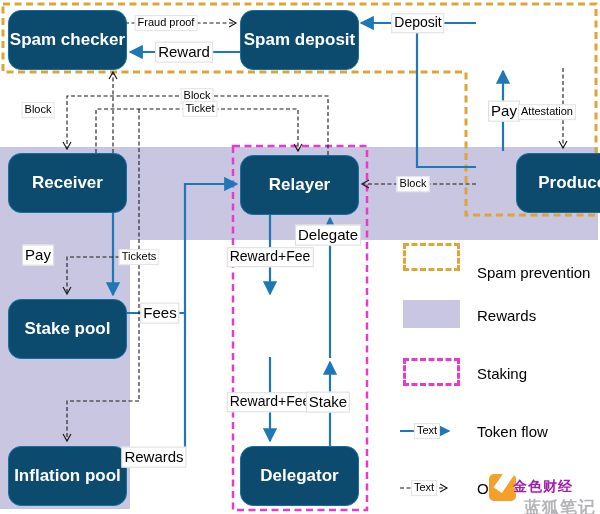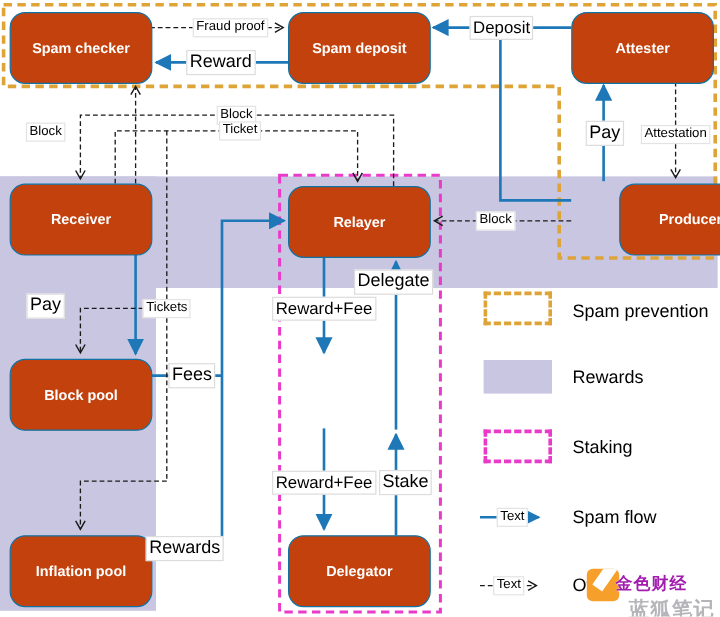--- a/index.html
+++ b/index.html
@@ -1,21 +1,21 @@
 <!DOCTYPE html>
 <html><head>
 <meta charset="utf-8">
 <style>
   html,body{margin:0;padding:0;background:#fff;}
   #stage{position:relative;width:600px;height:514px;background:#fff;overflow:hidden;
          font-family:"Liberation Sans",sans-serif;}
   .band{position:absolute;background:#c8c6e0;}
   svg.wires{position:absolute;left:0;top:0;z-index:3;}
-  .node{position:absolute;width:117px;height:58px;background:#c2410c;border:1px solid #1173a5;
-        border-radius:13px;color:#fff;font-weight:bold;font-size:12px;display:flex;
+  .node{position:absolute;width:117px;height:58px;background:#0c4a6e;border:1px solid #1173a5;
+        border-radius:13px;color:#fff;font-weight:bold;font-size:17px;display:flex;
         align-items:center;justify-content:center;z-index:4;text-align:center;}
   .elabel{position:absolute;transform:translate(-50%,-50%);background:#fff;border:1px solid #dcdcdc;
           padding:0 2px;font-size:14px;color:#000;white-space:nowrap;z-index:5;line-height:1.25;}
   .elabel.sm{font-size:11px;border-color:#e3e3e3;}
   .swatch{position:absolute;width:57px;height:28px;z-index:5;box-sizing:border-box;}
   .swatch.orange{border:3px dashed #dfa437;background:#fff;}
   .swatch.fill{background:#c8c6e0;}
   .swatch.pink{border:3px dashed #e93ac9;background:#fff;}
   .legend-label{position:absolute;transform:translateY(-50%);font-size:15px;color:#000;z-index:5;white-space:nowrap;}
   .wm{position:absolute;z-index:6;white-space:nowrap;}
@@ -74,54 +74,53 @@
       <path d="M139,257 L67,257 L67,294" marker-end="url(#ak)"></path>
       <path d="M139,401 L67,401 L67,441" marker-end="url(#ak)"></path>
       <path d="M476,184 L362,184" marker-end="url(#ak)"></path>
       <path d="M563,68 L563,148" marker-end="url(#ak)"></path>
       <path d="M400,488 L447,488" marker-end="url(#ak)"></path>
     </g>
   </svg>
 
   <div class="node" style="left:8px;top:10px;">Spam checker</div>
   <div class="node" style="left:240px;top:10px;">Spam deposit</div>
-  <div class="node" style="left:476px;top:10px;">Attester</div>
   <div class="node" style="left:8px;top:153px;">Receiver</div>
   <div class="node" style="left:240px;top:155px;">Relayer</div>
   <div class="node" style="left:476px;top:153px;margin-left:40px;">Producer</div>
-  <div class="node" style="left:8px;top:299px;">Block pool</div>
+  <div class="node" style="left:8px;top:299px;">Stake pool</div>
   <div class="node" style="left:8px;top:446px;">Inflation pool</div>
   <div class="node" style="left:240px;top:446px;">Delegator</div>
 
-  <div class="elabel sm" style="left:192px;top:23px;">Fraud proof</div>
+  <div class="elabel sm" style="left:166px;top:23px;">Fraud proof</div>
   <div class="elabel" style="left:184px;top:52px;font-size:15px;">Reward</div>
   <div class="elabel" style="left:418px;top:23px;">Deposit</div>
   <div class="elabel" style="left:504px;top:111px;font-size:15px;">Pay</div>
-  <div class="elabel sm" style="left:547px;top:112px;margin-left:16px;">Attestation</div>
+  <div class="elabel sm" style="left:547px;top:112px;">Attestation</div>
   <div class="elabel sm" style="left:38px;top:110px;">Block</div>
   <div class="elabel sm" style="left:197px;top:96px;">Block</div>
   <div class="elabel sm" style="left:200px;top:109px;">Ticket</div>
   <div class="elabel sm" style="left:139px;top:257px;">Tickets</div>
   <div class="elabel sm" style="left:413px;top:184px;">Block</div>
   <div class="elabel" style="left:38px;top:255px;font-size:15px;">Pay</div>
   <div class="elabel" style="left:160px;top:313px;font-size:15px;">Fees</div>
   <div class="elabel" style="left:154px;top:457px;font-size:15px;">Rewards</div>
   <div class="elabel" style="left:270px;top:257px;">Reward+Fee</div>
   <div class="elabel" style="left:328px;top:235px;font-size:15px;">Delegate</div>
   <div class="elabel" style="left:270px;top:402px;">Reward+Fee</div>
-  <div class="elabel" style="left:338px;top:402px;font-size:15px;">Stake</div>
+  <div class="elabel" style="left:328px;top:402px;font-size:15px;">Stake</div>
 
   <div class="swatch orange" style="left:403px;top:243px;"></div>
-  <div class="legend-label" style="left:477px;top:260px;">Spam prevention</div>
+  <div class="legend-label" style="left:477px;top:272px;">Spam prevention</div>
   <div class="swatch fill" style="left:403px;top:300px;"></div>
   <div class="legend-label" style="left:477px;top:315px;">Rewards</div>
   <div class="swatch pink" style="left:403px;top:358px;"></div>
   <div class="legend-label" style="left:477px;top:373px;">Staking</div>
   <div class="elabel sm" style="left:427px;top:431px;">Text</div>
-  <div class="legend-label" style="left:477px;top:431px;">Spam flow</div>
+  <div class="legend-label" style="left:477px;top:431px;">Token flow</div>
   <div class="elabel sm" style="left:424px;top:488px;">Text</div>
   <div class="legend-label" style="left:477px;top:488px;">Other</div>
 
   <div class="wm wm-logo"></div>
   <div class="wm wm-gray">蓝狐笔记</div>
   <div class="wm wm-orange">金色财经</div>
 
 </div>
 
 </body></html>

